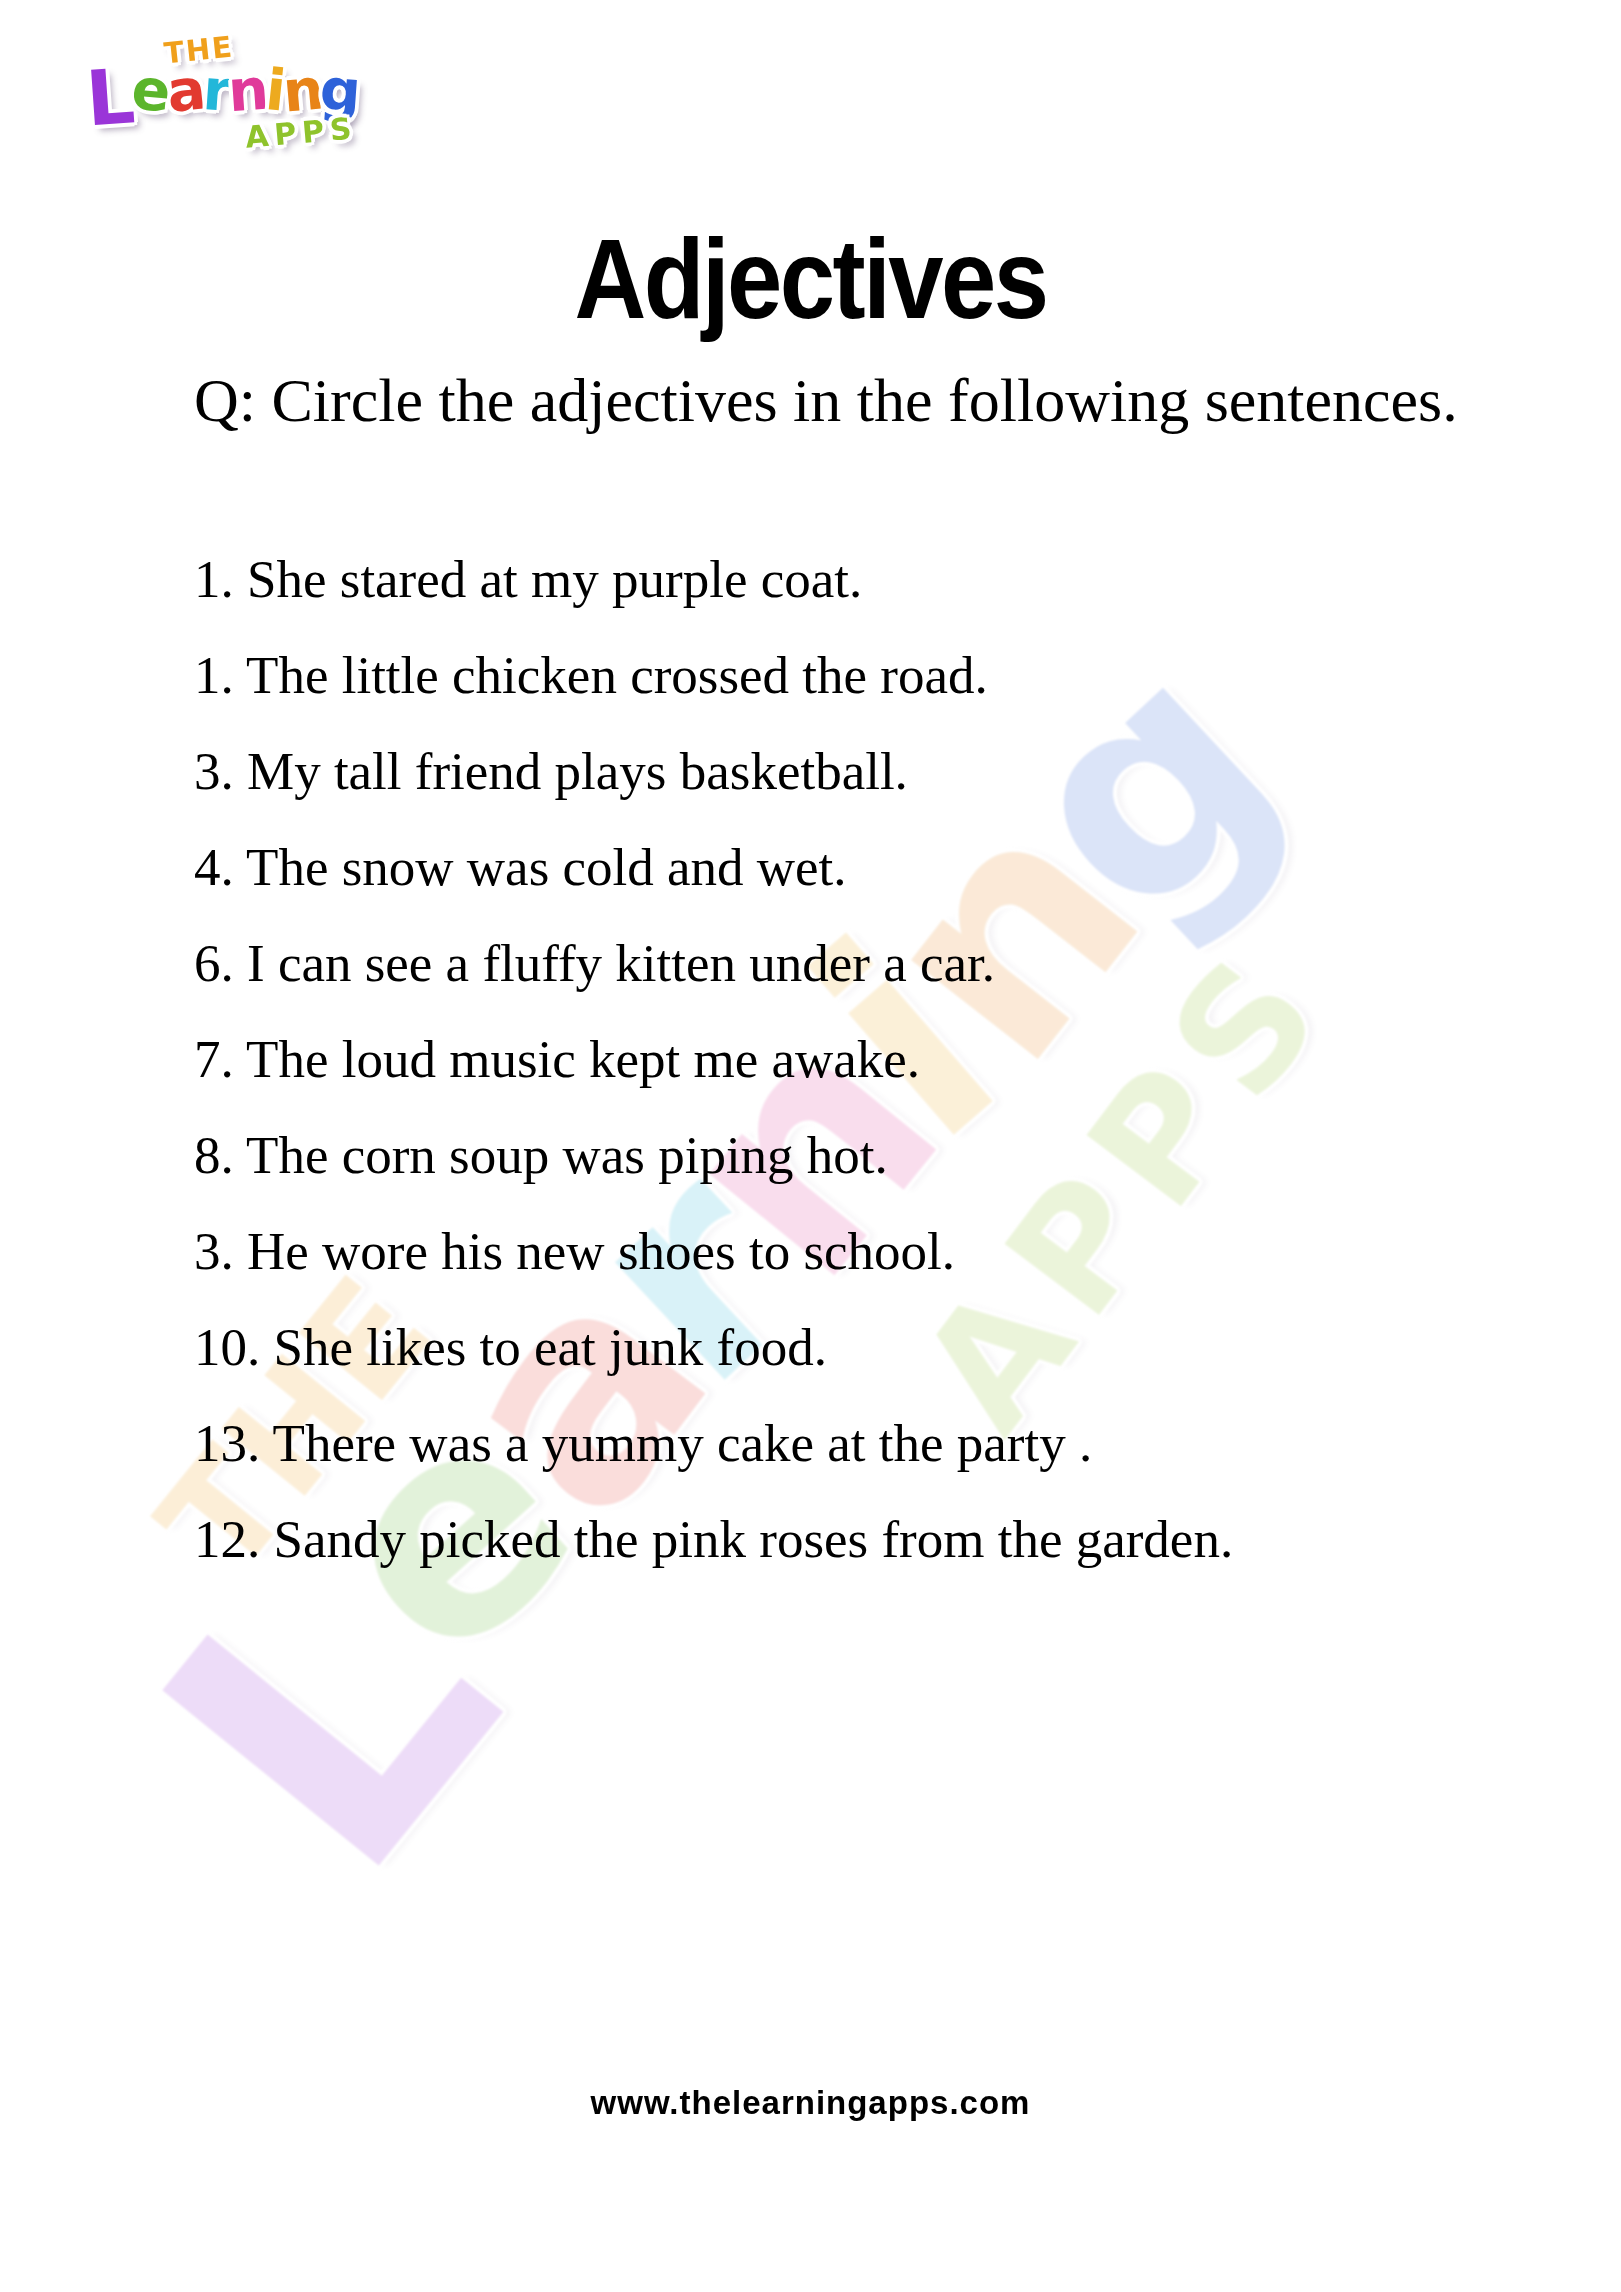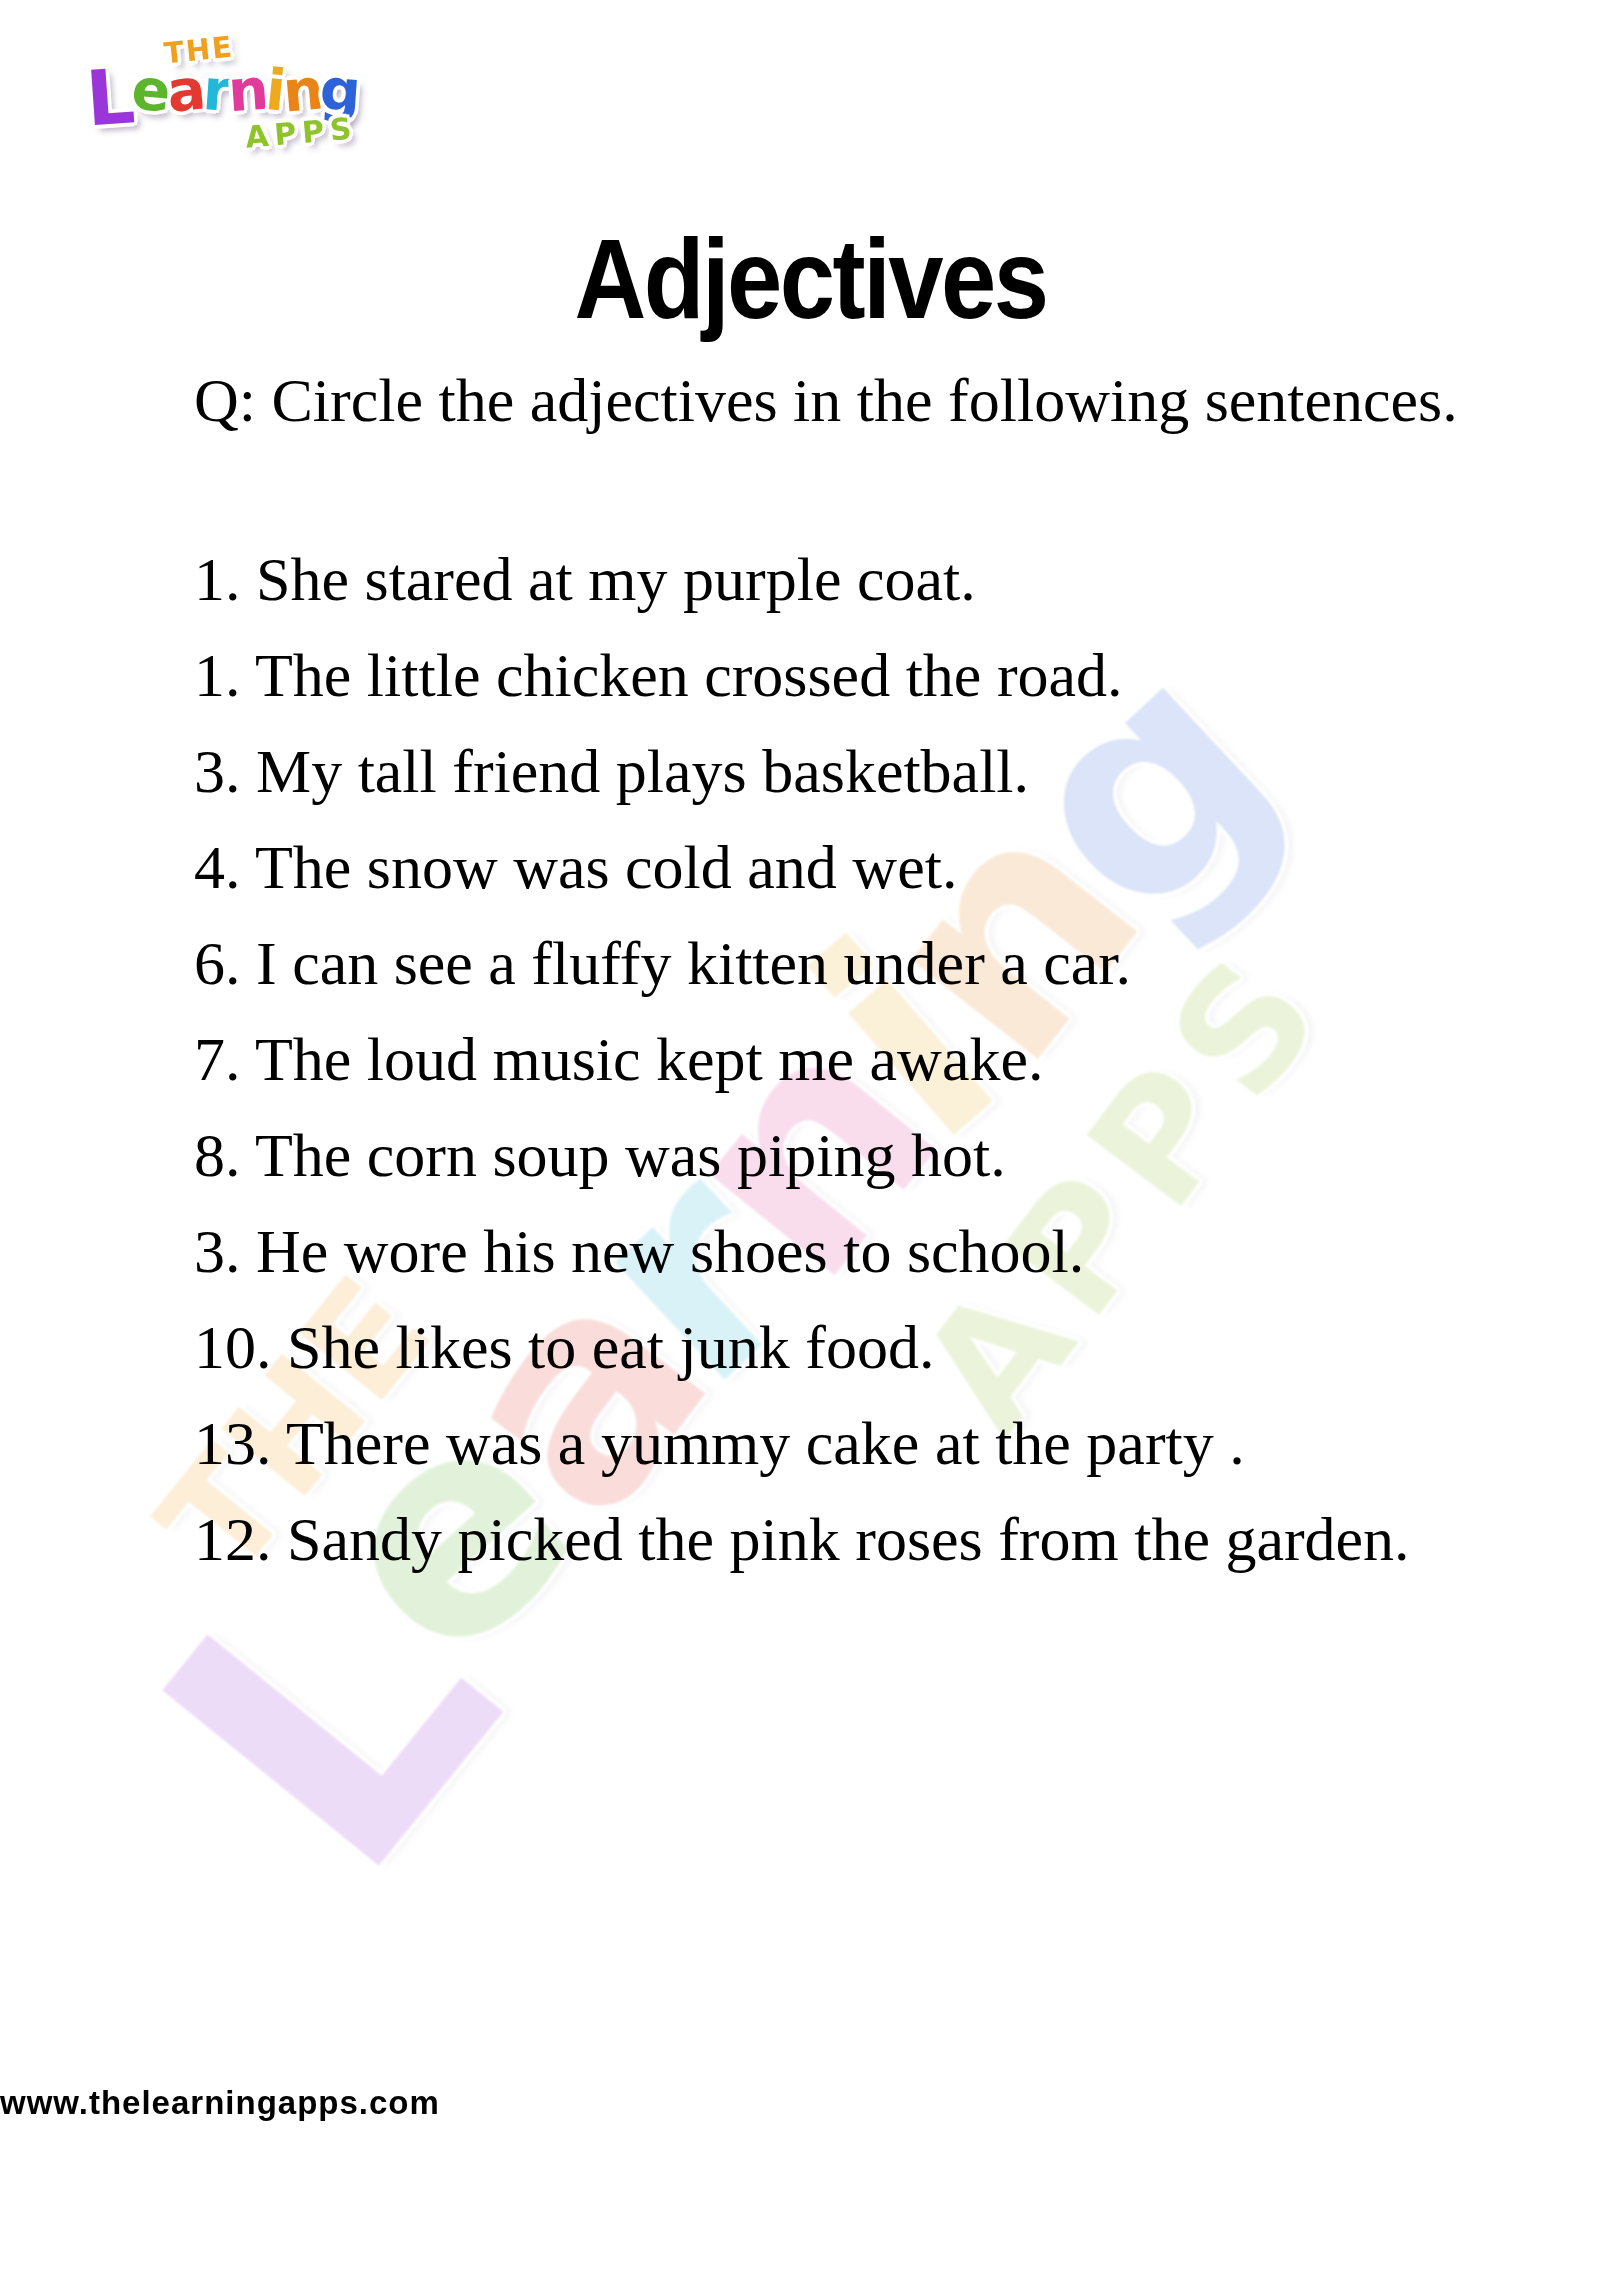--- a/index.html
+++ b/index.html
@@ -78,25 +78,25 @@
     font-weight:bold; font-size:113px; letter-spacing:-2.9px;
     transform:scaleX(0.88); transform-origin:center top;
   }
   .question {
     position:absolute; left:194px; top:365px; z-index:2;
     font-size:62px; white-space:nowrap;
   }
   .sentences { position:absolute; left:194px; top:531px; z-index:2; }
   .sentence-line {
     height:96px; line-height:96px;
-    font-size:62px; white-space:nowrap;
+    font-size:53px; white-space:nowrap;
   }
   .footer {
     position:absolute; top:2084px; left:0; width:100%;
-    text-align:left; z-index:2;
+    text-align:center; z-index:2;
     font-family:"Liberation Sans", sans-serif;
     font-weight:bold; font-size:33px; letter-spacing:1px;
   }
 </style>
 </head>
 <body>
 
 <div class="page">
 
   <div class="watermark">

